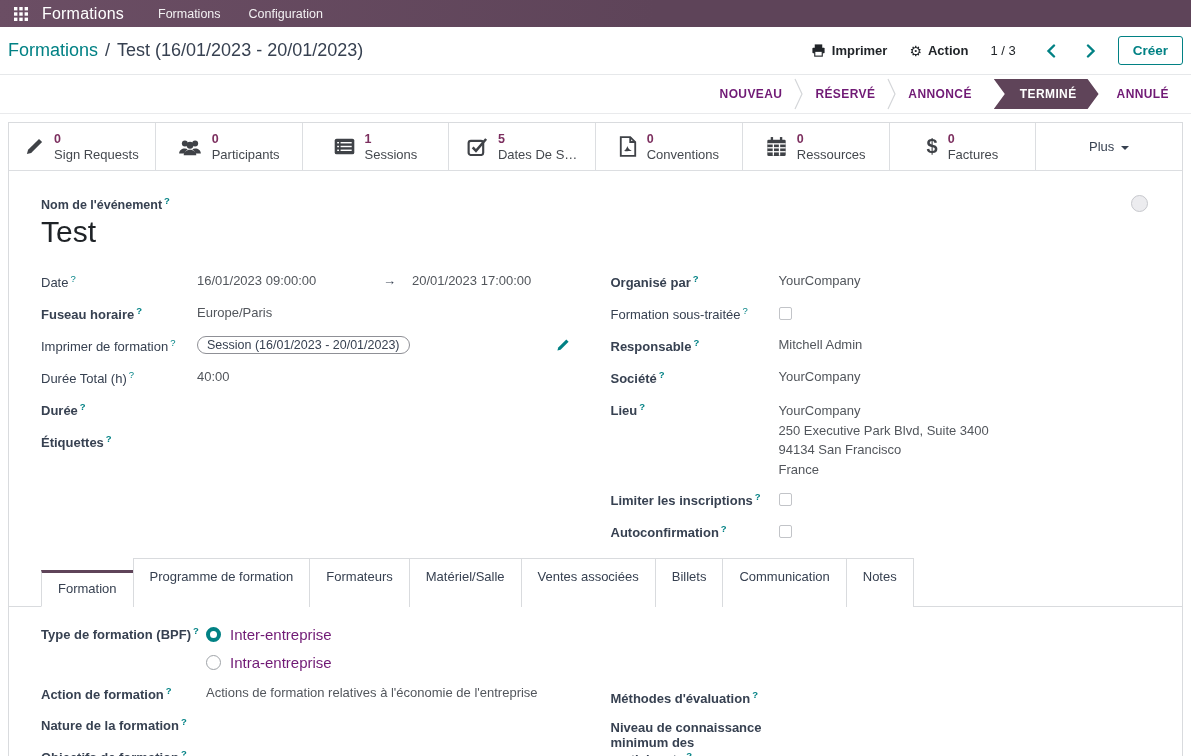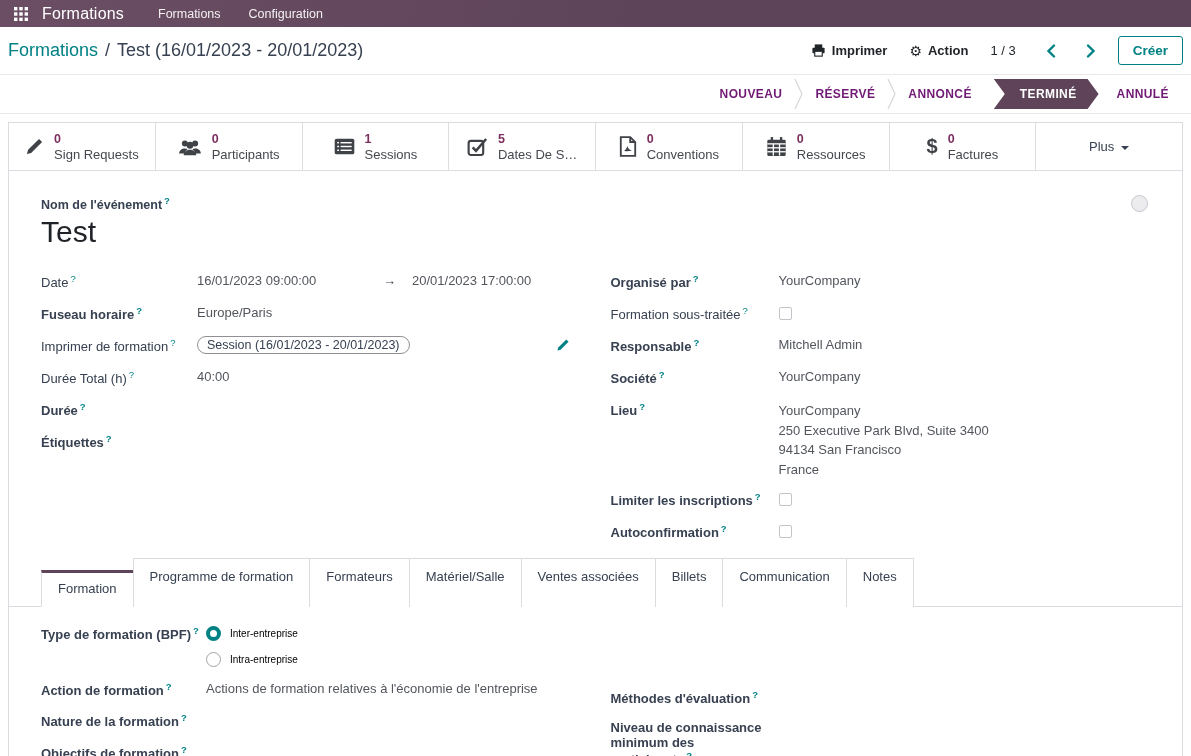--- a/index.html
+++ b/index.html
@@ -97,21 +97,21 @@
   .tcol.right { padding-left: 15px; }
   .trow { display: flex; align-items: flex-start; margin-bottom: 13px; }
   .tlabel { width: 165px; flex: none; padding-top: 1px; }
   .tcol.right .tlabel { width: 155px; }
   .tvalue { font-size: 13px; color: #52565c; padding-top: 1px; }
   .radio-group { display: flex; flex-direction: column; gap: 11px; padding-top: 2px; }
   .radio-opt { display: flex; align-items: center; gap: 9px; cursor: pointer; }
   .radio { width: 15px; height: 15px; border-radius: 50%; background: #fff; flex: none; }
   .radio.on { border: 4.5px solid #018184; }
   .radio.off { border: 1px solid #9fa3a8; }
-  .radio-lbl { font-size: 10px; color: #000000; }
+  .radio-lbl { font-size: 15px; color: #701a75; }
   .spacer-bpf { height: 57px; }
 </style>
 </head>
 <body>
 
 <div class="topbar">
   <div class="apps-btn">
     <svg width="14" height="14" viewBox="0 0 14 14">
       <g fill="#ffffff">
         <rect x="0" y="0" width="3.4" height="3.4"></rect>

